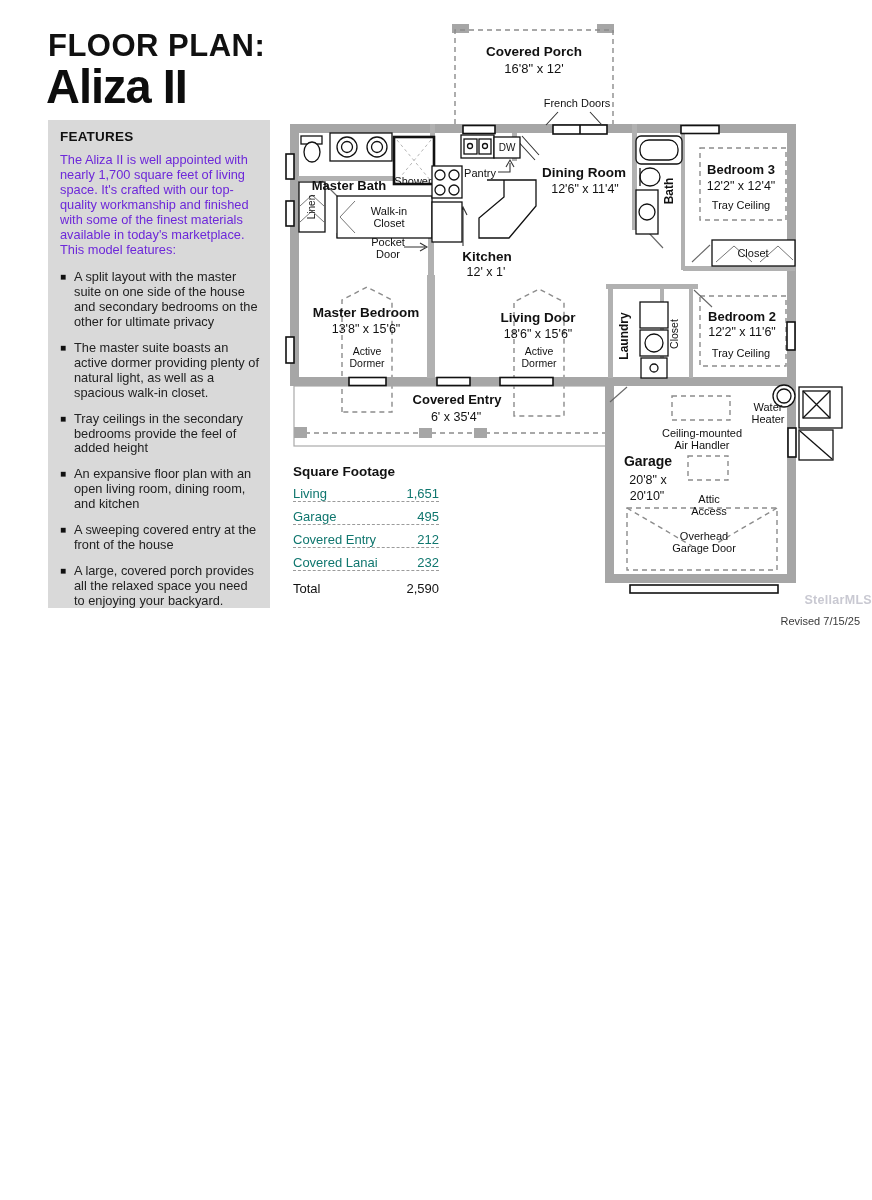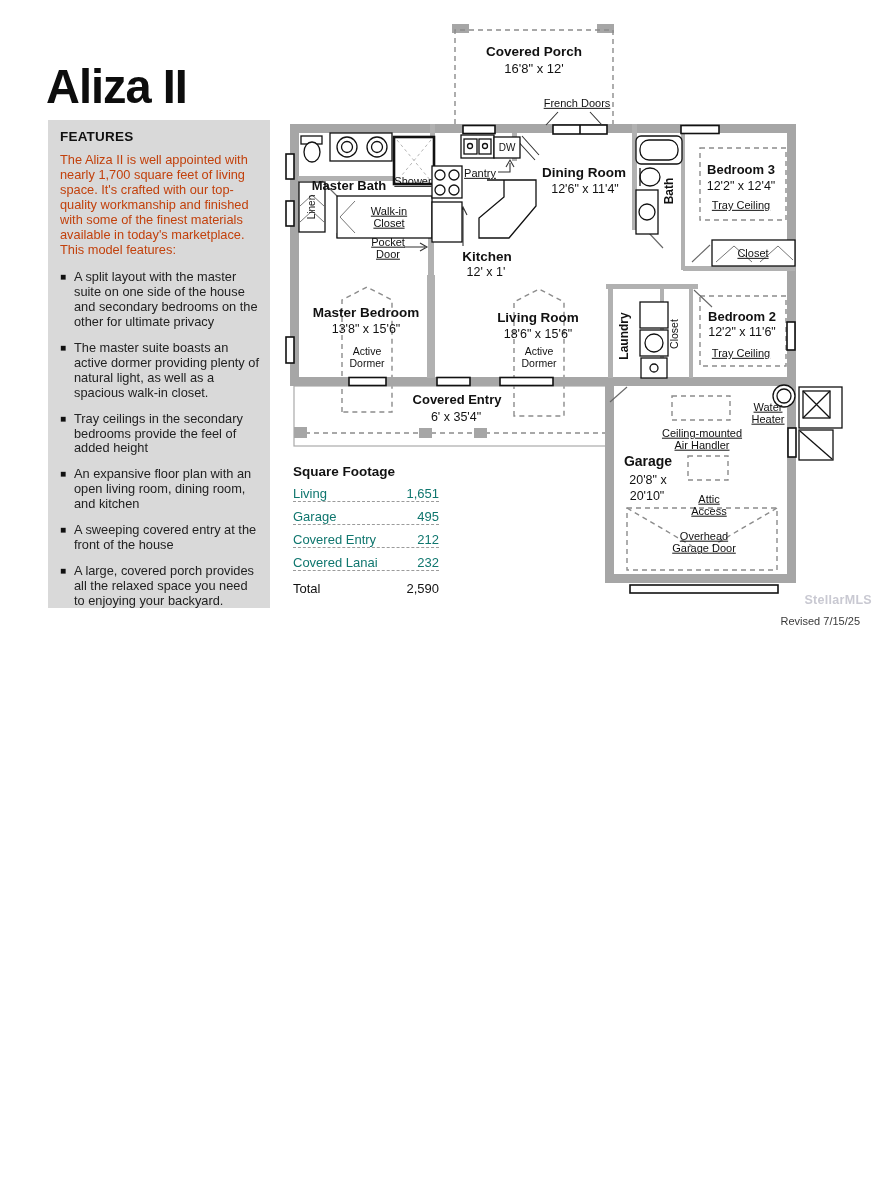--- a/index.html
+++ b/index.html
@@ -9,48 +9,49 @@
   }
   
   .title1{position:absolute;left:48px;top:28px;font-size:31px;font-weight:bold;letter-spacing:.5px;color:#111;}
   .title2{position:absolute;left:46px;top:57px;font-size:47px;font-weight:bold;letter-spacing:-1px;transform:scaleY(1.04);transform-origin:left top;color:#0d0d0d;}
   
   .features{
     position:absolute;left:48px;top:120px;width:222px;height:488px;background:#d9d9d9;
     box-sizing:border-box;padding:9px 10px 0 12px;
   }
   .features h3{margin:0 0 9px 0;font-size:13.5px;letter-spacing:.2px;color:#111;}
-  .features p{margin:0 7px 12px 0;font-size:12.8px;line-height:1.17;color:#c2410c;}
+  .features p{margin:0 7px 12px 0;font-size:12.8px;line-height:1.17;color:#6d28d9;}
   .bullet{display:flex;margin:0 0 11px 0;font-size:12.8px;line-height:1.17;color:#222;}
   .bullet .bq{flex:0 0 14px;font-size:10px;padding-top:1px;color:#111;}
   
   .lbl{position:absolute;transform:translate(-50%,-50%);text-align:center;color:#111;
        line-height:1.12;white-space:pre-line;}
   .lbl.vert{transform:translate(-50%,-50%) rotate(-90deg);}
   .b{font-weight:bold;}
-  .s10{font-size:10px;} .s105{font-size:10.5px;} .s11{font-size:11px;text-decoration:underline;}
+  .s10{font-size:10px;} .s105{font-size:10.5px;} .s11{font-size:11px;}
   .s12{font-size:12px;} .s125{font-size:12.5px;} .s13{font-size:13px;}
   .s135{font-size:13.5px;} .s14{font-size:14px;}
   
   .sqft{position:absolute;left:293px;top:464px;width:146px;}
   .sqft .hd{font-size:13.5px;font-weight:bold;color:#111;}
   .sqft .row{display:flex;justify-content:space-between;align-items:flex-end;
              font-size:13px;height:22px;border-bottom:1px dashed #9b9b9b;color:#0f766e;}
   .sqft .row.total{border-bottom:none;font-weight:normal;color:#111;padding-top:3px;}
   
   .watermark{position:absolute;left:800px;top:593px;width:72px;text-align:right;
              font-size:12.5px;font-weight:bold;color:#c9c9d2;letter-spacing:.3px;}
   .revised{position:absolute;left:760px;top:615px;width:100px;text-align:right;font-size:11px;color:#3a3a3a;}
   svg.plan{position:absolute;left:0;top:0;}
 </style>
 </head>
 <body>
 
 <div class="page">
 
+  <div class="title1">FLOOR PLAN:</div>
   <div class="title2">Aliza II</div>
 
   <div class="features">
     <h3>FEATURES</h3>
     <p>The Aliza II is well appointed with nearly 1,700 square feet of living space. It's crafted with our top-quality workmanship and finished with some of the finest materials available in today's marketplace. This model features:</p>
     <div class="bullet">
       <span class="bq">■</span>
       <span>A split layout with the master suite on one side of the house and secondary bedrooms on the other for ultimate privacy</span>
       </div>
     <div class="bullet">
@@ -244,21 +245,21 @@
   <div class="lbl s11" style="left:753px;top:253px">Closet</div>
 
   <div class="lbl b s135" style="left:487px;top:257px">Kitchen</div>
   <div class="lbl s125" style="left:486px;top:272px">12' x 1'</div>
 
   <div class="lbl b s135" style="left:366px;top:313px">Master Bedroom</div>
   <div class="lbl s125" style="left:366px;top:329px">13'8" x 15'6"</div>
   <div class="lbl s105" style="left:367px;top:358px">Active
 Dormer</div>
 
-  <div class="lbl b s135" style="left:538px;top:318px">Living Room</div>
+  <div class="lbl b s135" style="left:538px;top:318px">Living Door</div>
   <div class="lbl s125" style="left:538px;top:334px">18'6" x 15'6"</div>
   <div class="lbl s105" style="left:539px;top:358px">Active
 Dormer</div>
 
   <div class="lbl vert b s12" style="left:625px;top:336px">Laundry</div>
   <div class="lbl vert s105" style="left:675px;top:334px">Closet</div>
 
   <div class="lbl b s13" style="left:742px;top:317px">Bedroom 2</div>
   <div class="lbl s125" style="left:742px;top:332px">12'2" x 11'6"</div>
   <div class="lbl s11" style="left:741px;top:353px">Tray Ceiling</div>

